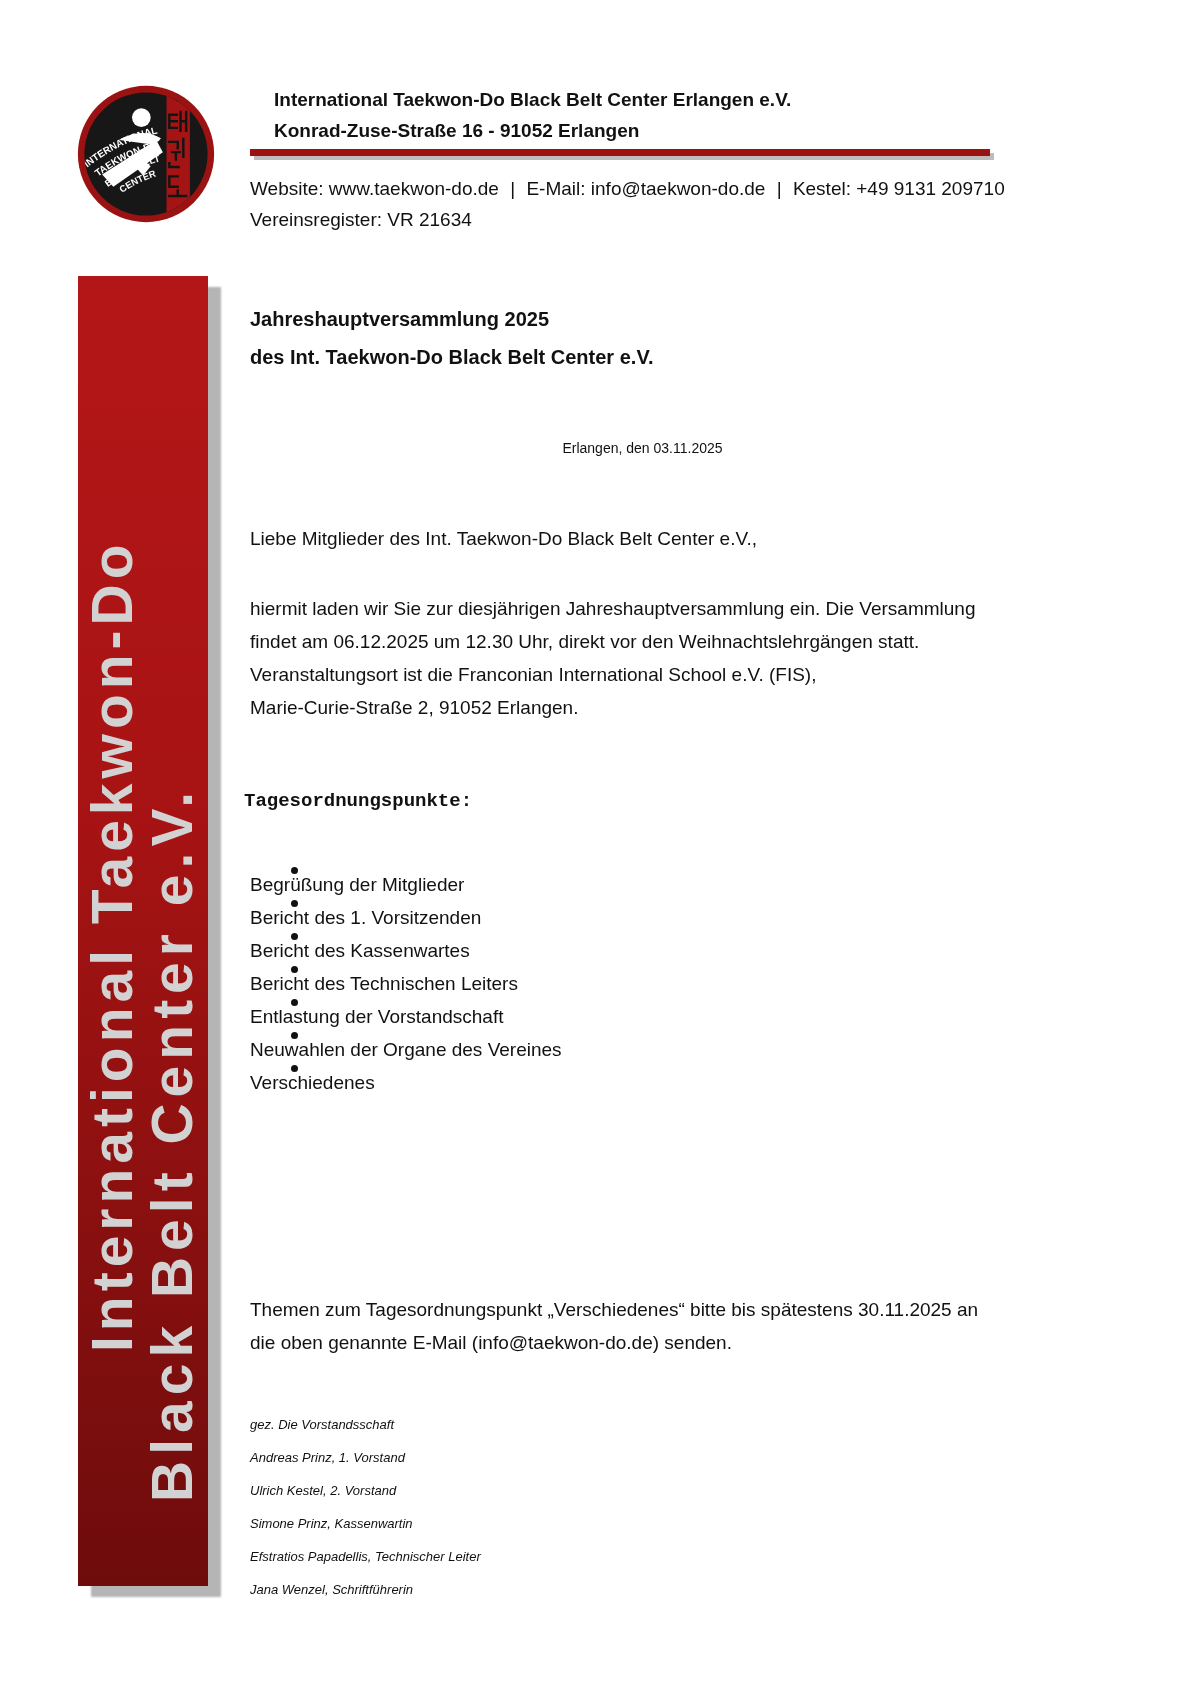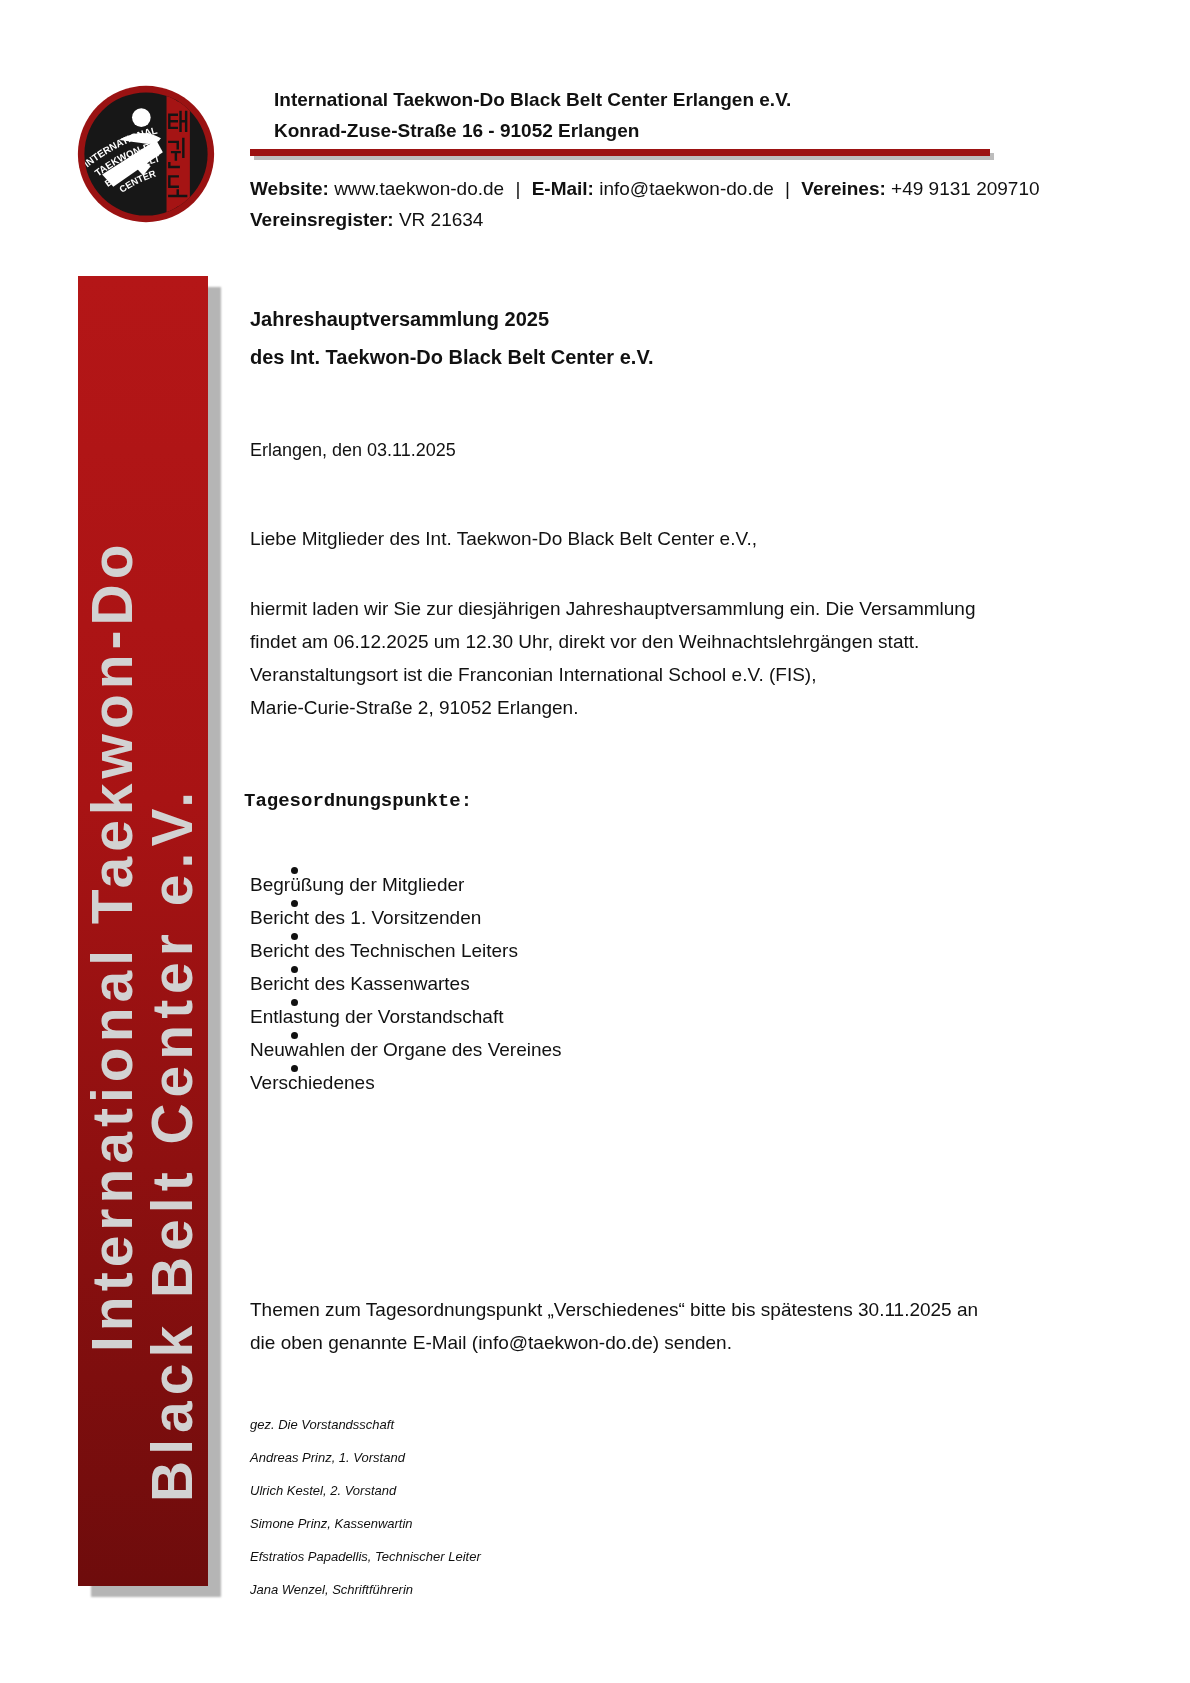--- a/index.html
+++ b/index.html
@@ -7,26 +7,26 @@
     width:1190px;height:1683px;position:relative;background:#ffffff;
     font-family:"Liberation Sans",sans-serif;color:#111;overflow:hidden;
   }
   .abs{position:absolute;}
   
   .org-block{left:250px;top:84px;width:785px;margin-left:24px;}
   .org-line{font-size:19px;font-weight:bold;line-height:31px;white-space:nowrap;}
   .red-rule{left:250px;top:149px;width:740px;height:7px;background:#9c1212;box-shadow:4px 4px 0 #bdbdbd;}
   .contact-block{left:250px;top:173px;width:800px;font-size:19px;line-height:31px;}
   .contact-line{white-space:nowrap;}
-  .b{font-weight:bold;text-align:right;}
+  .b{font-weight:normal;text-align:right;}
   .sep{padding:0 6px;}
   
   .title-block{left:250px;top:300px;width:785px;}
   .title-line{font-size:20px;font-weight:bold;line-height:38px;white-space:nowrap;}
-  .dateline{left:250px;top:440px;width:785px;text-align:left;font-size:18px;white-space:nowrap;}
+  .dateline{left:250px;top:440px;width:785px;text-align:center;font-size:14px;white-space:nowrap;}
   .salutation{left:250px;top:528px;width:785px;font-size:19px;white-space:nowrap;}
   .intro{left:250px;top:592px;width:800px;font-size:19px;line-height:33px;}
   .intro div{white-space:nowrap;}
   .agenda-heading{left:244px;top:790px;font-size:19px;font-weight:bold;white-space:nowrap;font-family:Liberation Mono, monospace;}
   .agenda{left:250px;top:858px;width:785px;font-size:19px;}
   .agenda-item{display:flex;align-items:flex-start;height:33px;flex-direction:column;}
   .dot{width:7px;height:7px;border-radius:50%;background:#111;margin:9px 25px 0 41px;flex:0 0 auto;}
   .note{left:250px;top:1285px;width:820px;font-size:19px;line-height:33px;margin-top:8px;}
   .note div{white-space:nowrap;}
   .signature{left:250px;top:1408px;width:785px;font-size:13px;line-height:33px;font-style:italic;}
@@ -107,21 +107,21 @@
 <div class="abs red-rule"></div>
 
 <div class="abs contact-block">
   <div class="contact-line">
     <span class="b">Website:</span>
     <span>www.taekwon-do.de</span>
     <span class="sep">|</span>
     <span class="b">E-Mail:</span>
     <span>info@taekwon-do.de</span>
     <span class="sep">|</span>
-    <span class="b">Vereines:</span>
+    <span class="b">Kestel:</span>
     <span>+49 9131 209710</span>
   </div>
   <div class="contact-line">
     <span class="b">Vereinsregister:</span>
     <span>VR 21634</span>
   </div>
 </div>
 
 <div class="abs sidebar"></div>
 <div class="side-text l1">International Taekwon-Do</div>
@@ -149,25 +149,25 @@
   <div class="agenda-item">
     <span class="dot"></span>
     <span>Begrüßung der Mitglieder</span>
   </div>
   <div class="agenda-item">
     <span class="dot"></span>
     <span>Bericht des 1. Vorsitzenden</span>
   </div>
   <div class="agenda-item">
     <span class="dot"></span>
-    <span>Bericht des Technischen Leiters</span>
+    <span>Bericht des Kassenwartes</span>
   </div>
   <div class="agenda-item">
     <span class="dot"></span>
-    <span>Bericht des Kassenwartes</span>
+    <span>Bericht des Technischen Leiters</span>
   </div>
   <div class="agenda-item">
     <span class="dot"></span>
     <span>Entlastung der Vorstandschaft</span>
   </div>
   <div class="agenda-item">
     <span class="dot"></span>
     <span>Neuwahlen der Organe des Vereines</span>
   </div>
   <div class="agenda-item">

